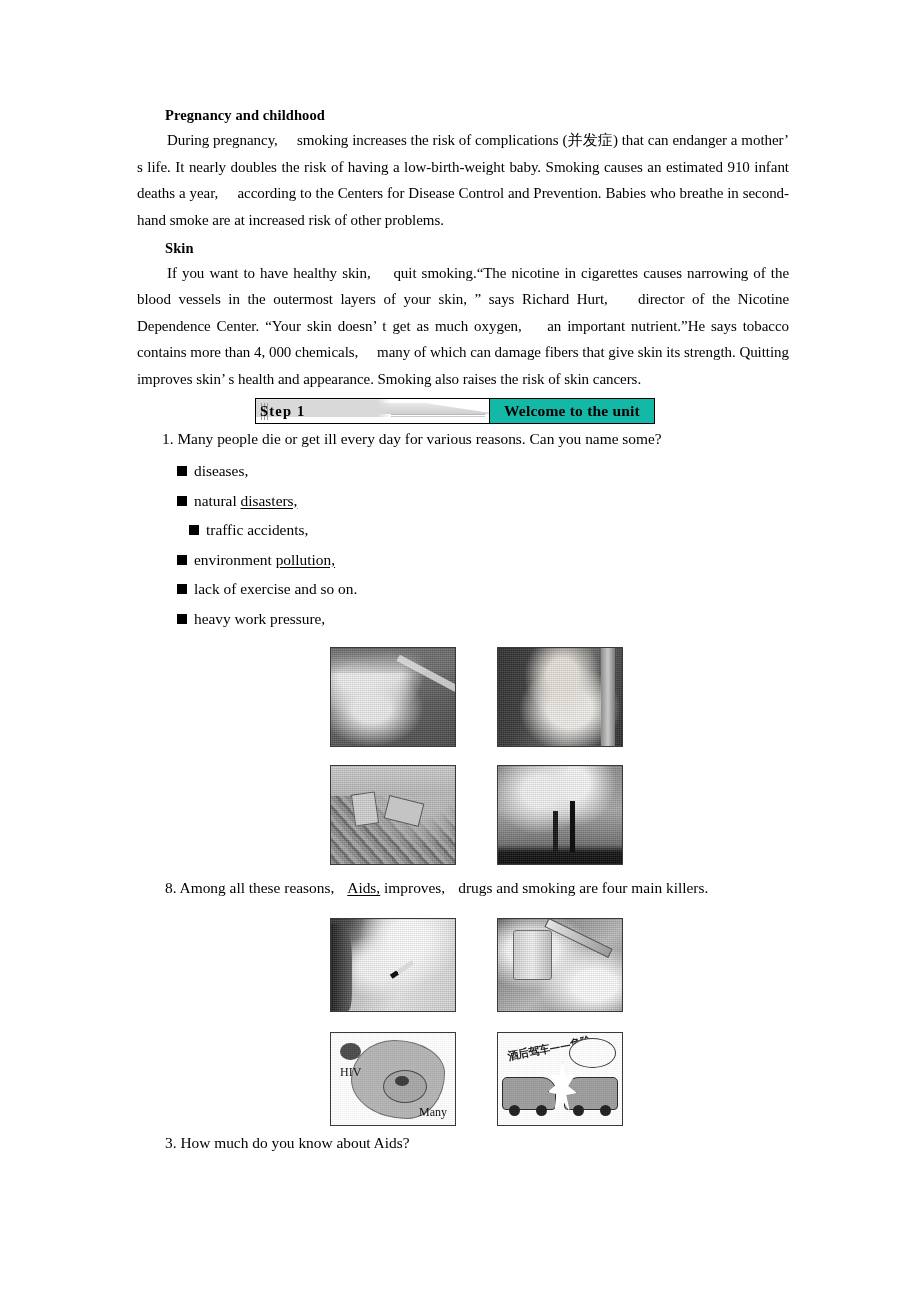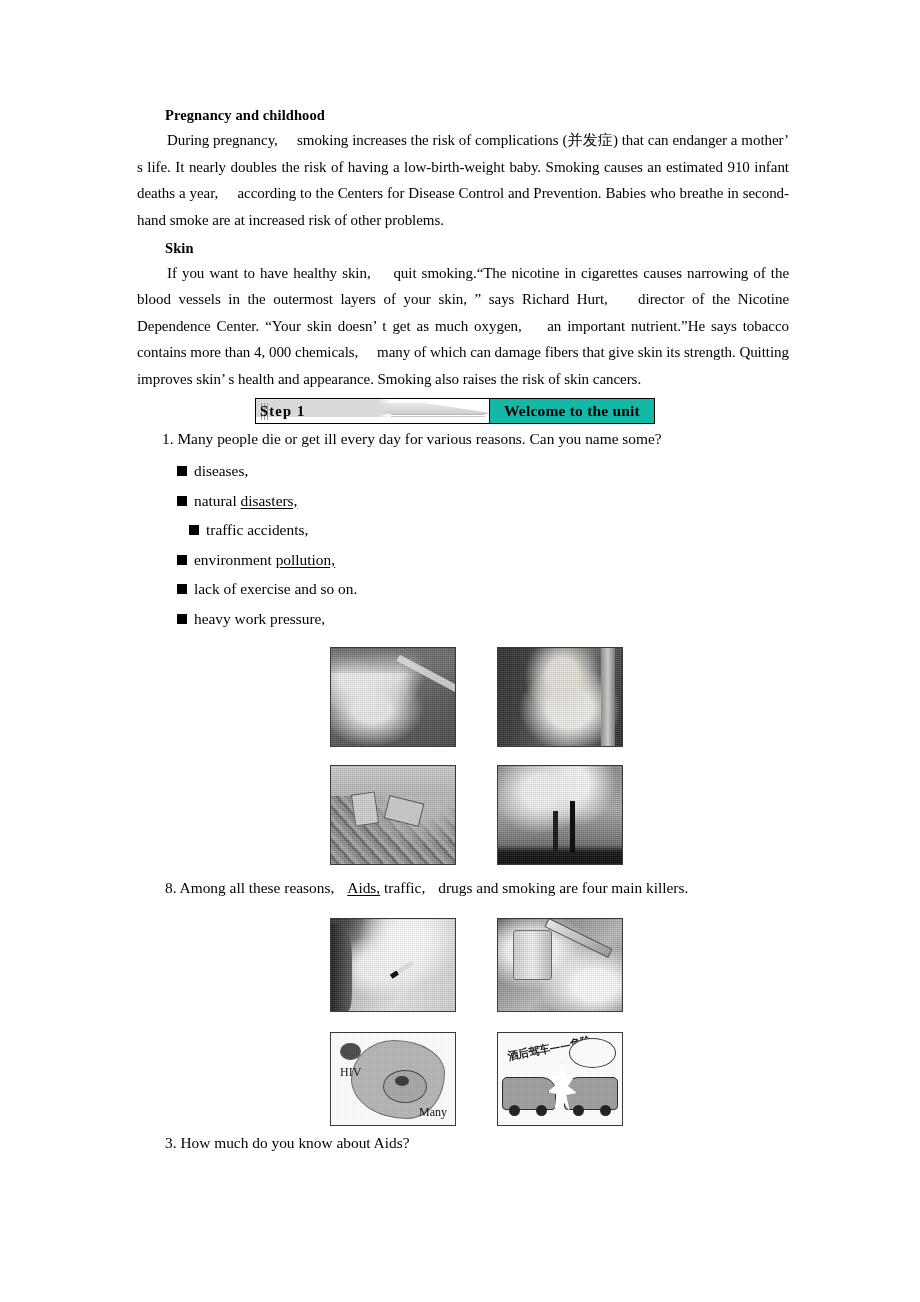--- a/index.html
+++ b/index.html
@@ -457,21 +457,21 @@
 
       <div class="ph sc-rubble">
           <span class="noise"></span>
         </div>
       <div></div>
       <div class="ph sc-smoke">
           <span class="noise"></span>
         </div>
     </div>
 
-    <div class="qline2"><span>8. Among all these reasons,</span><span class="gap"></span><span class="ul-sp">Aids,</span> <span>traffic,</span><span class="gap"></span><span>drugs and smoking are four main killers.</span></div>
+    <div class="qline2"><span>8. Among all these reasons,</span><span class="gap"></span><span class="ul-sp">Aids,</span> <span>improves,</span><span class="gap"></span><span>drugs and smoking are four main killers.</span></div>
 
     <div class="img-grid g2">
       <div class="ph g2 sc-cig">
           <span class="noise"></span>
         </div>
       <div></div>
       <div class="ph g2 sc-drug">
           <span class="noise"></span>
         </div>
 

